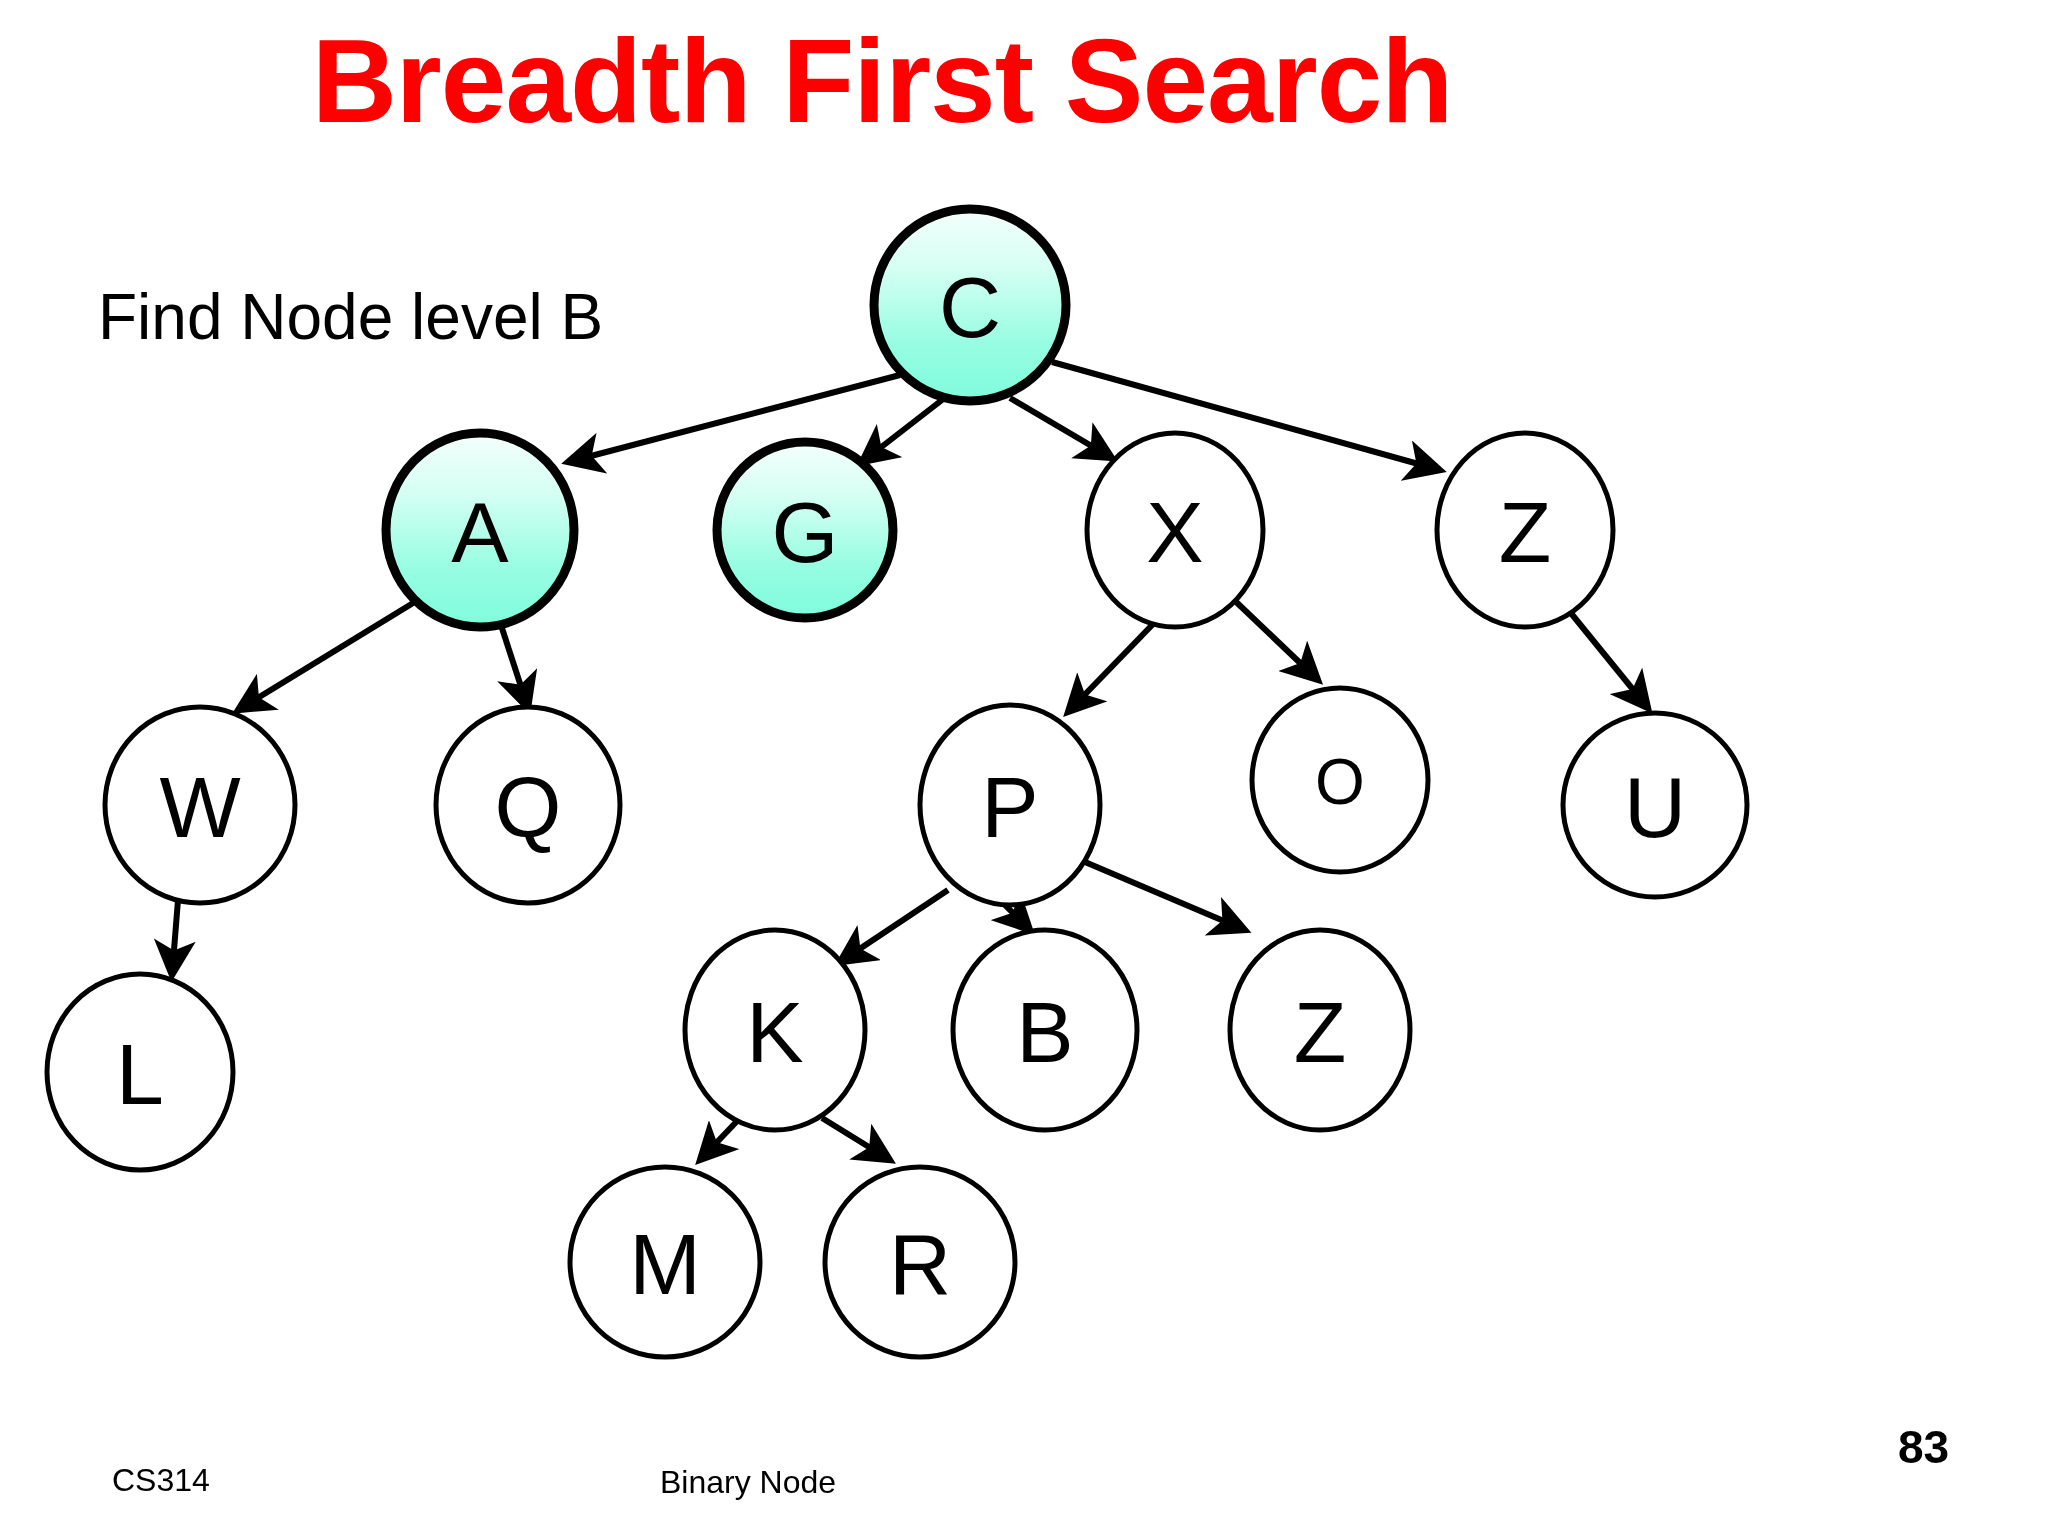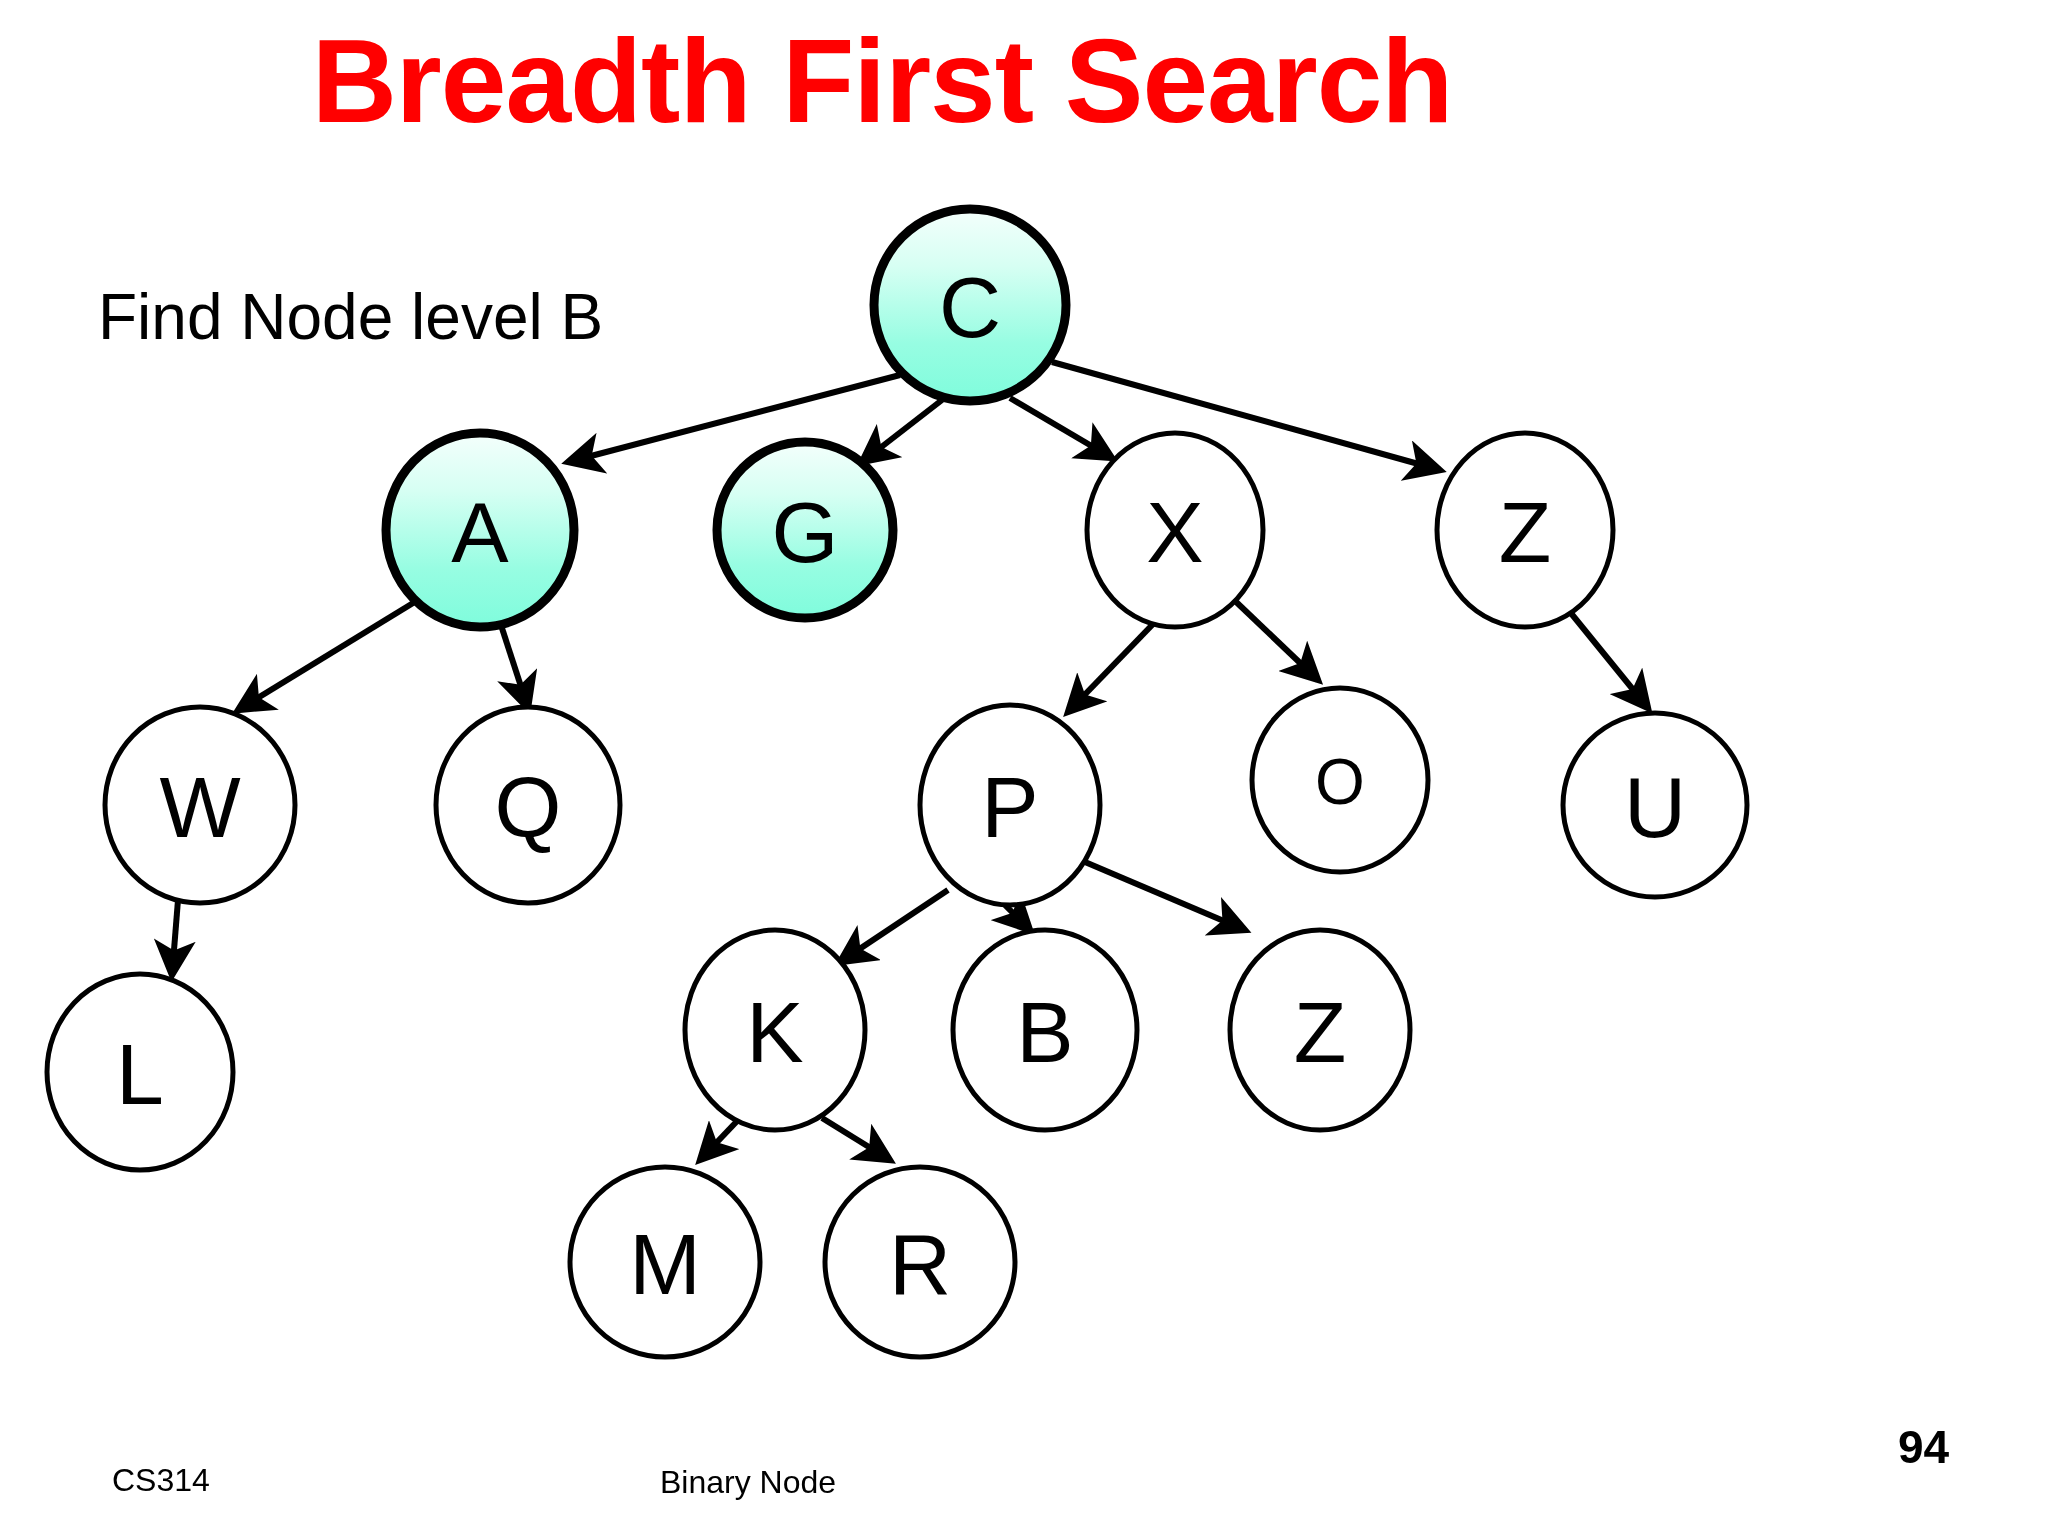--- a/index.html
+++ b/index.html
@@ -209,15 +209,15 @@
           <ellipse cx="920" cy="1262" rx="95" ry="95" class="node-circle-plain"></ellipse>
           <text x="920" y="1264" class="node-label">R</text>
         </g>
       </g>
   </svg>
 
   <div class="footer-text" id="footer-course">CS314</div>
 
   <div class="footer-text" id="footer-topic">Binary Node</div>
 
-  <div id="footer-page">94</div>
+  <div id="footer-page">83</div>
 
 </div>
 
 </body></html>

